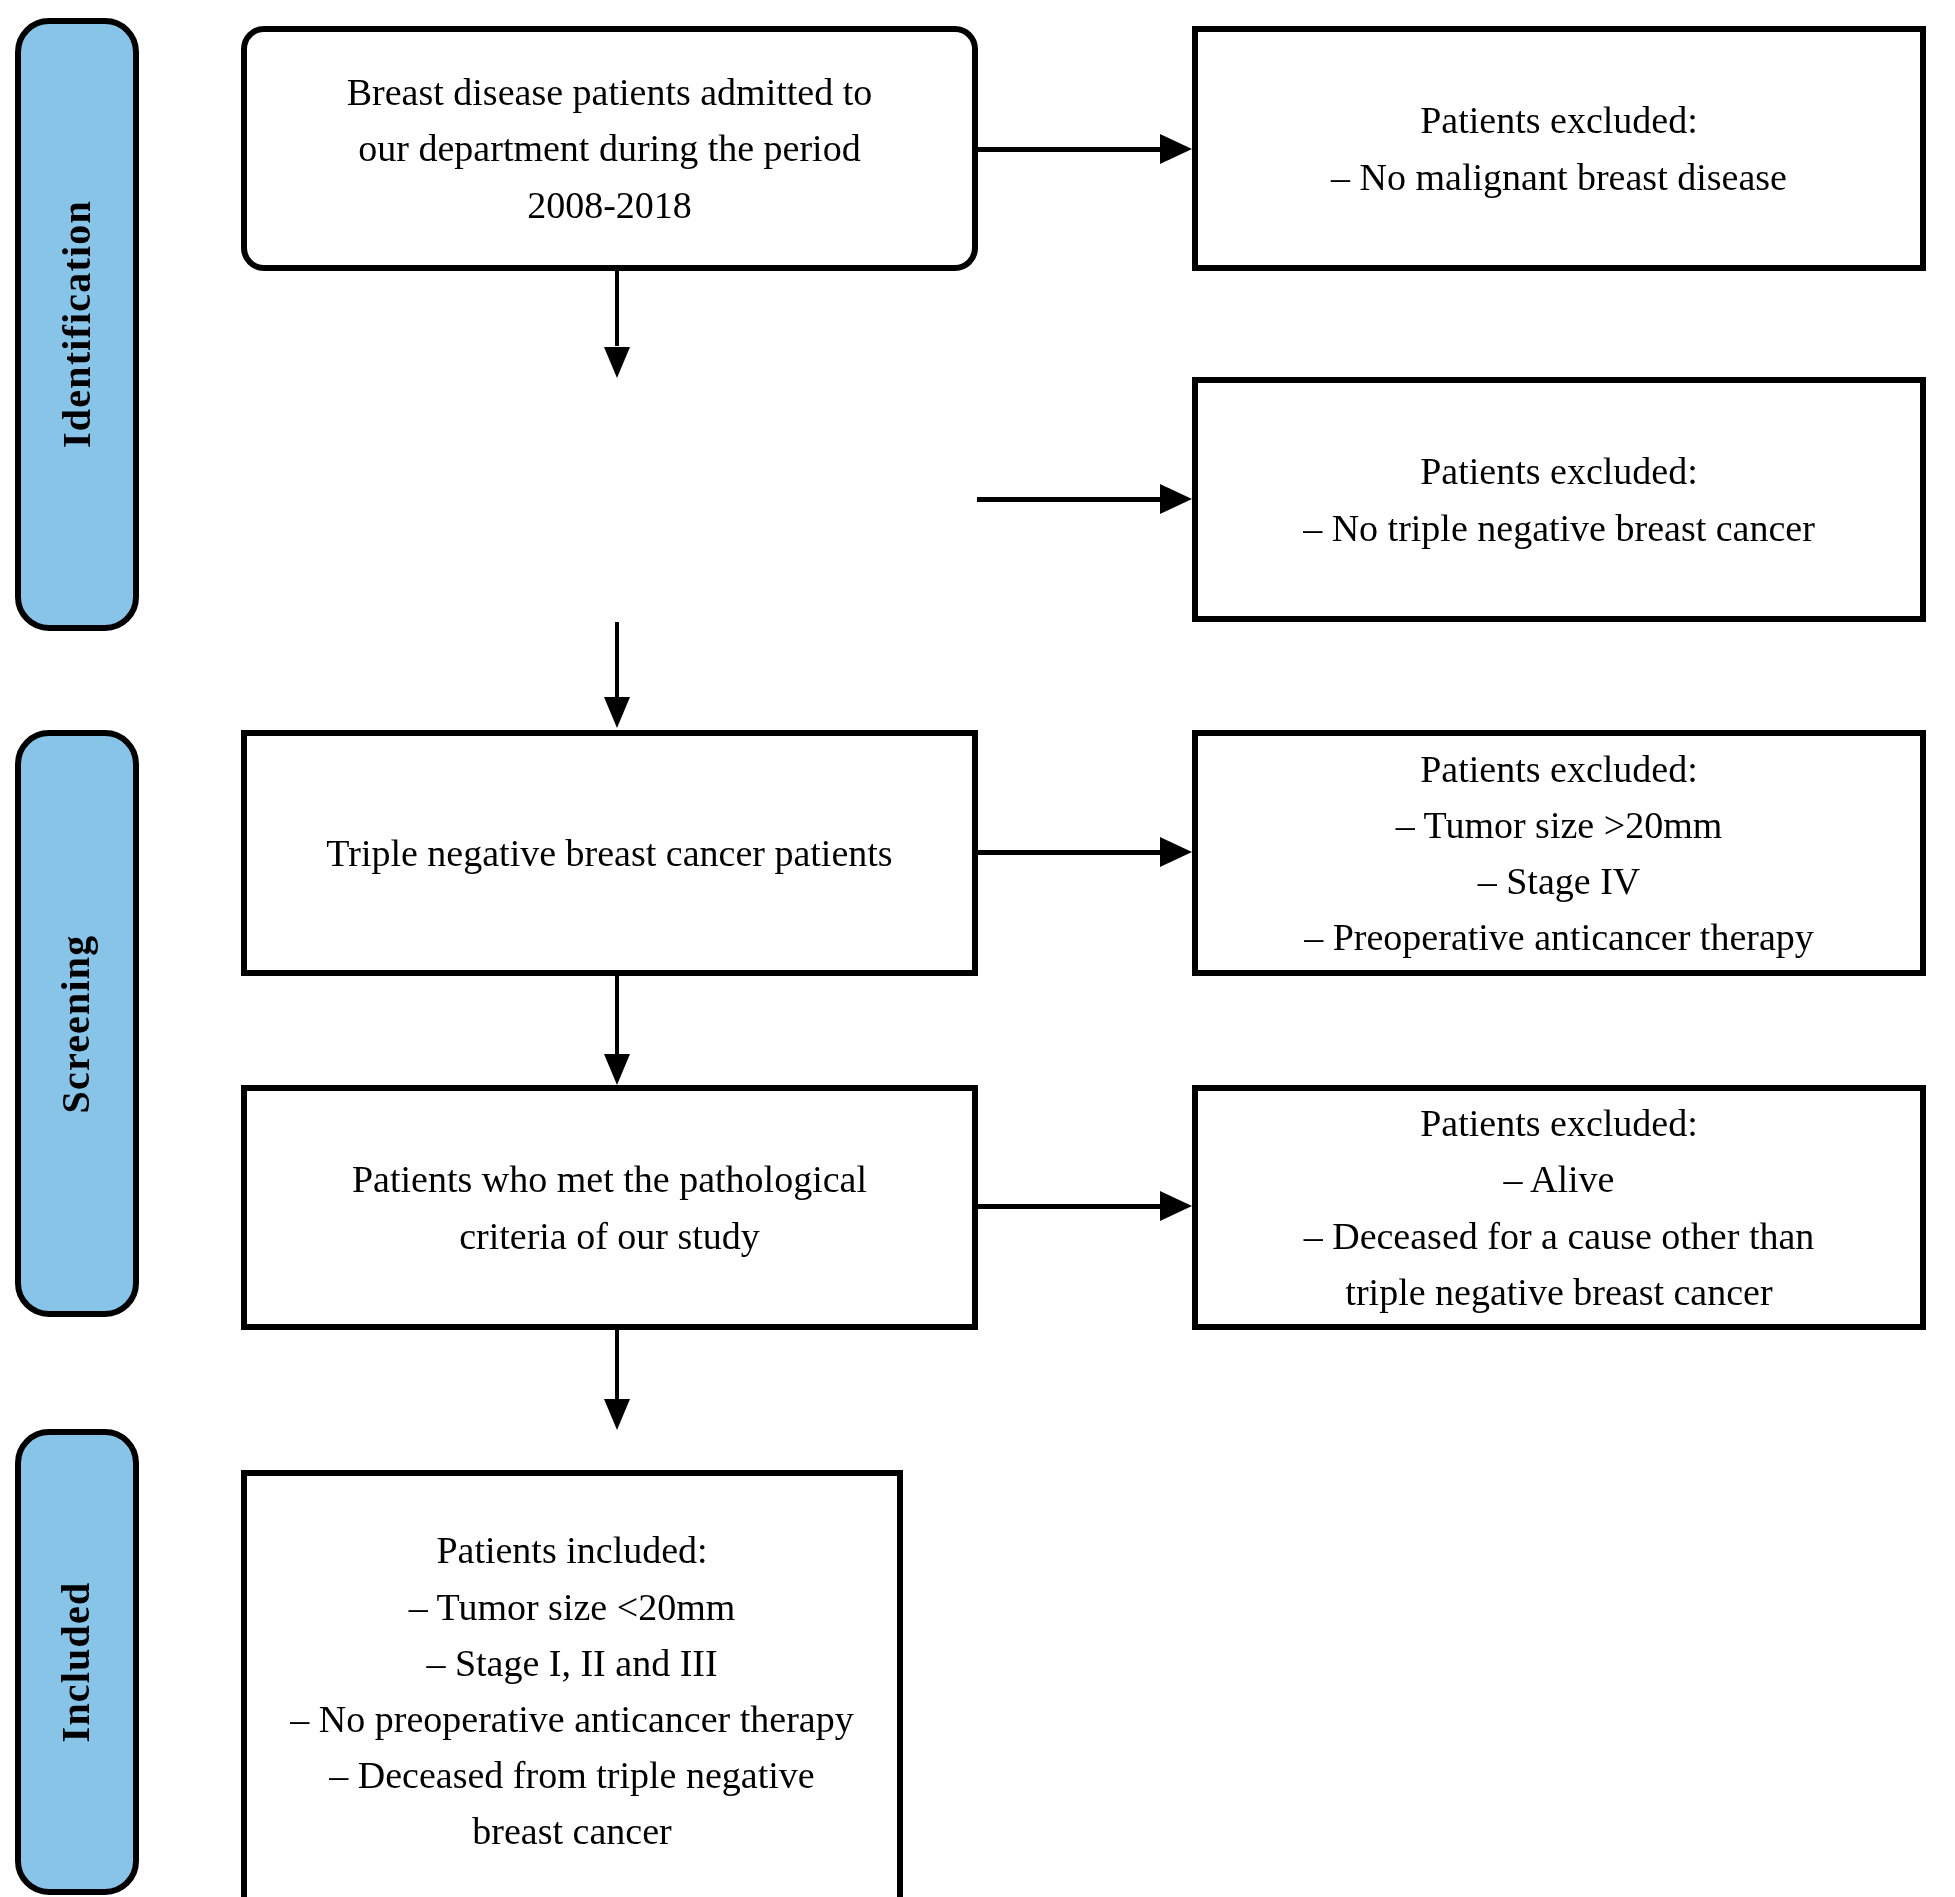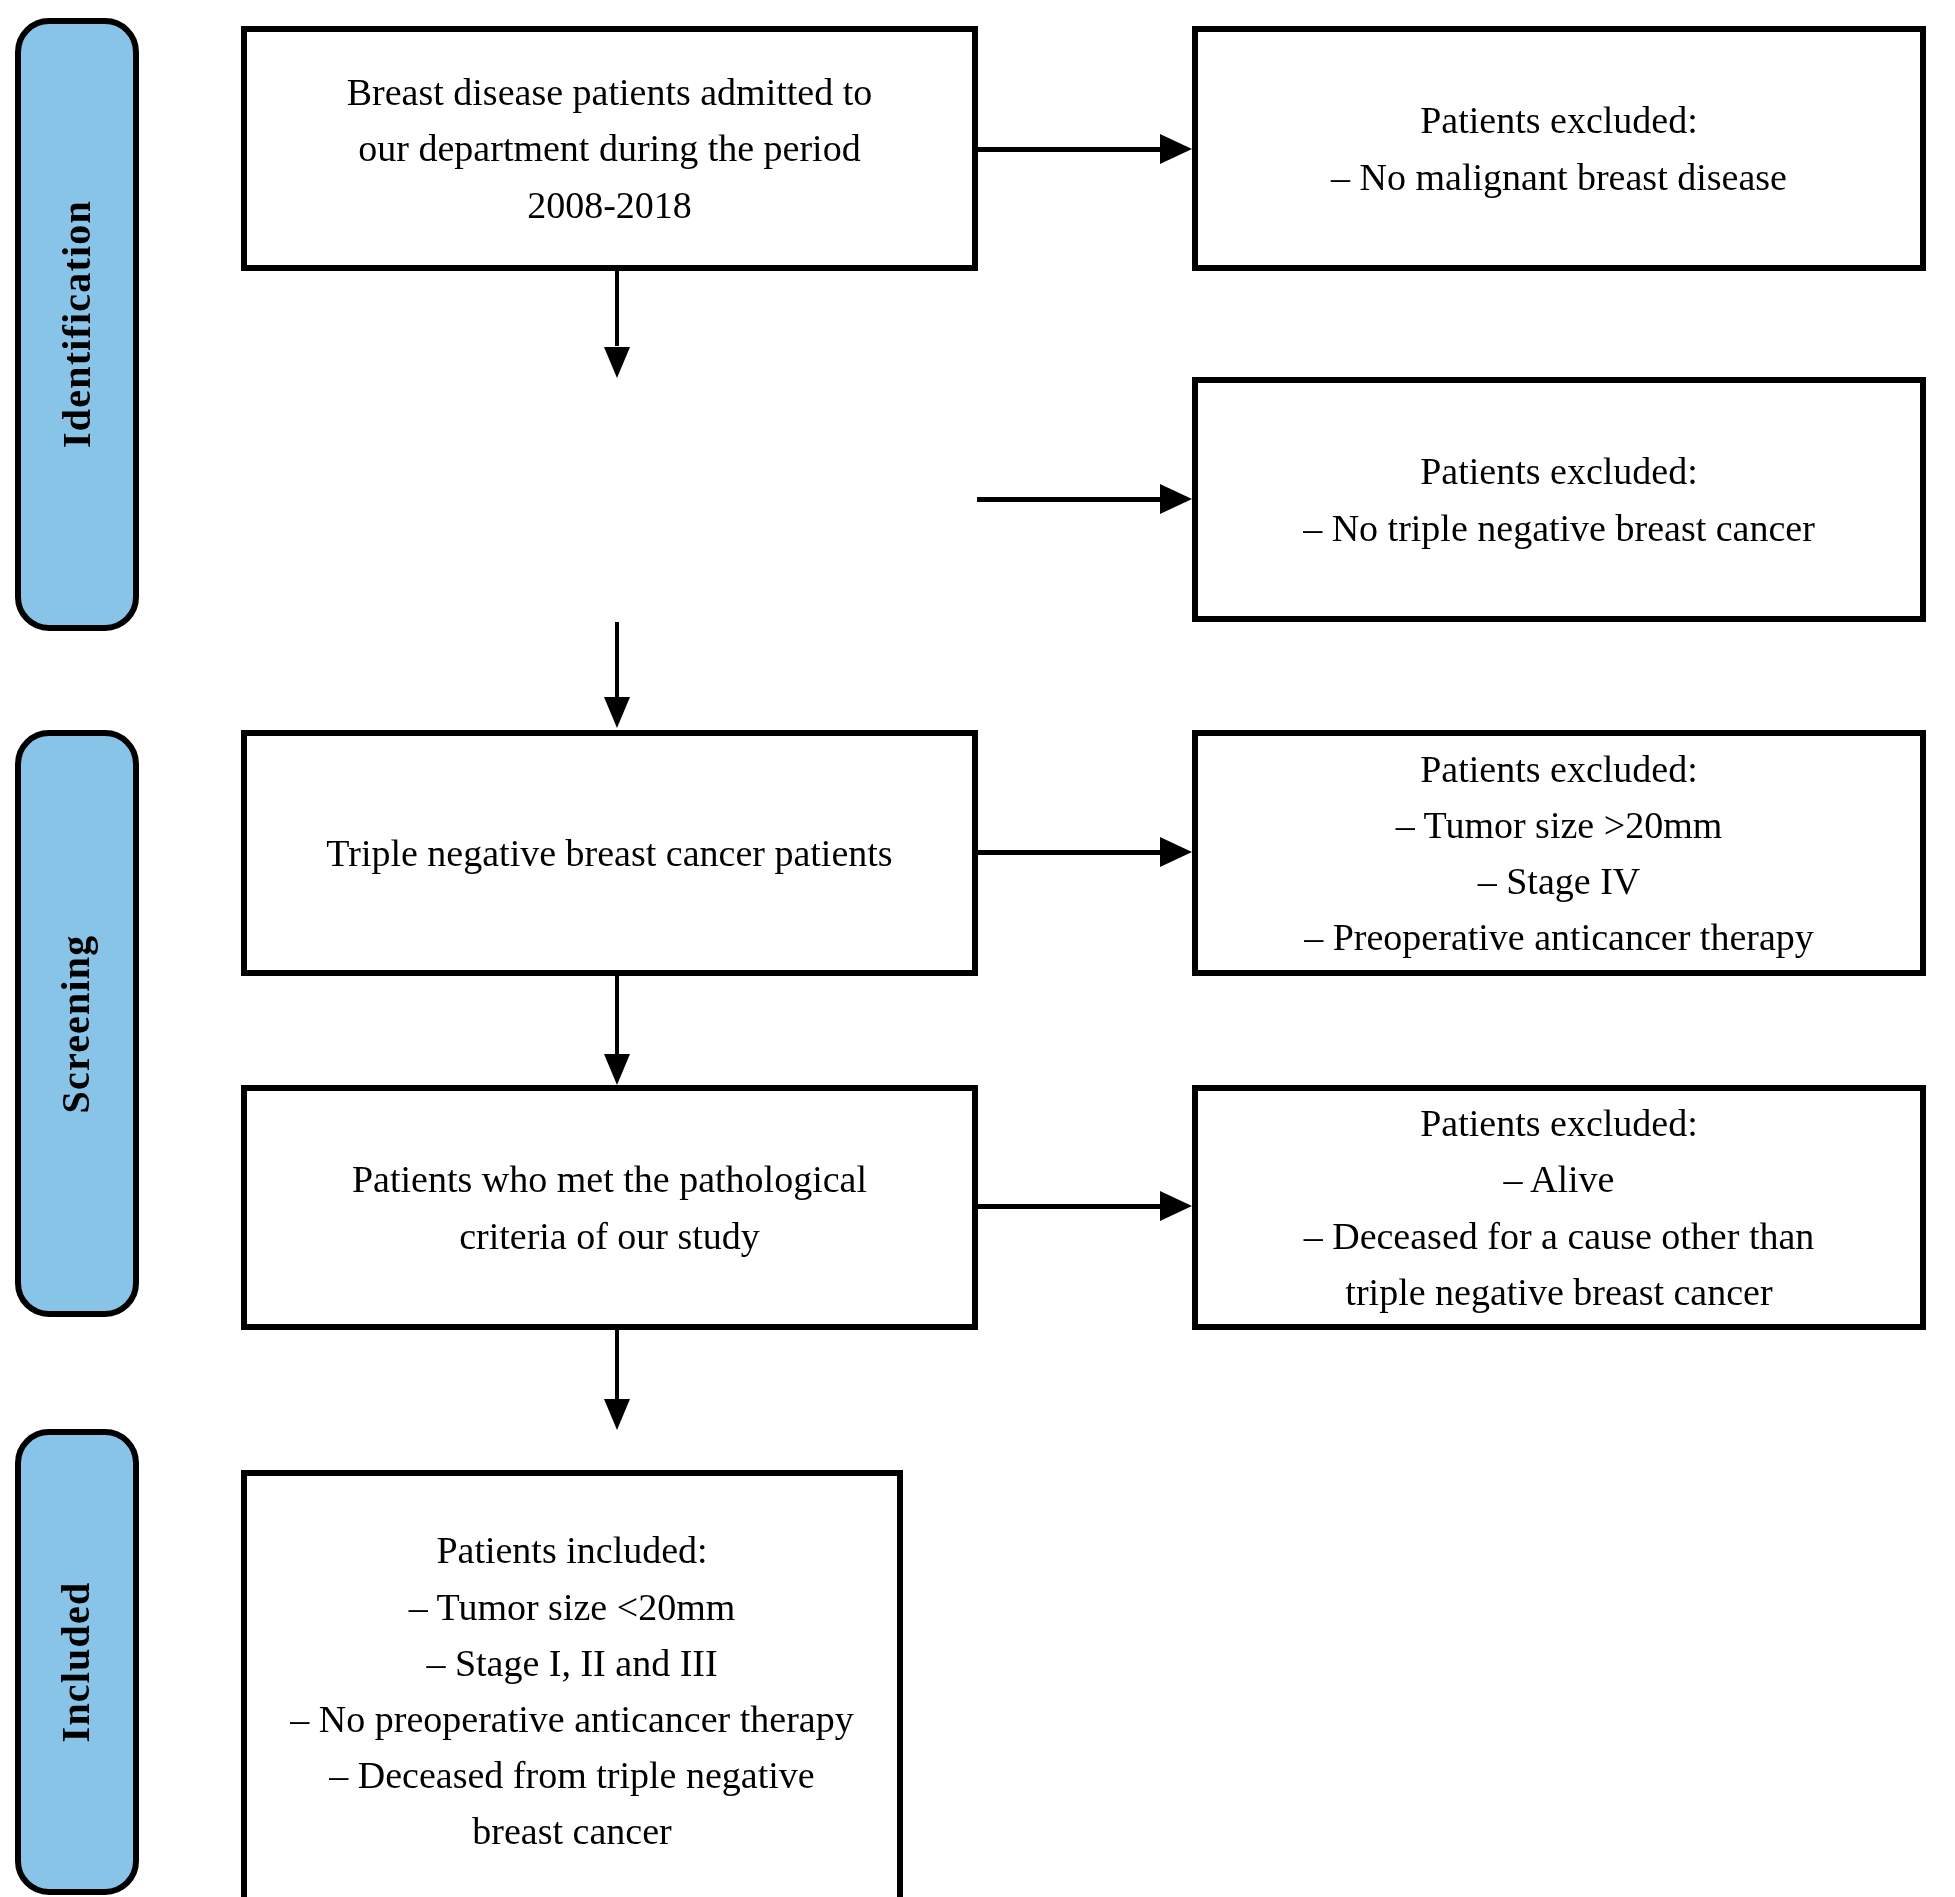--- a/index.html
+++ b/index.html
@@ -100,21 +100,21 @@
   </div>
 
   <div class="stage-label" style="left:14.7px; top:730px; width:124px; height:587px;">
     <span class="stage-text">Screening</span>
   </div>
 
   <div class="stage-label" style="left:14.7px; top:1429px; width:124px; height:466px;">
     <span class="stage-text">Included</span>
   </div>
 
-  <div class="flow-box" style="left:241px; top:26px; width:737px; height:245px;">
+  <div class="flow-box" style="left:241px; top:26px; width:737px; height:245px;border-radius:23px;">
     <span class="box-text">Breast disease patients admitted to
 our department during the period
 2008-2018</span>
   </div>
 
 
   <div class="flow-box" style="left:241px; top:730px; width:737px; height:246px;">
     <span class="box-text">Triple negative breast cancer patients</span>
   </div>
 

